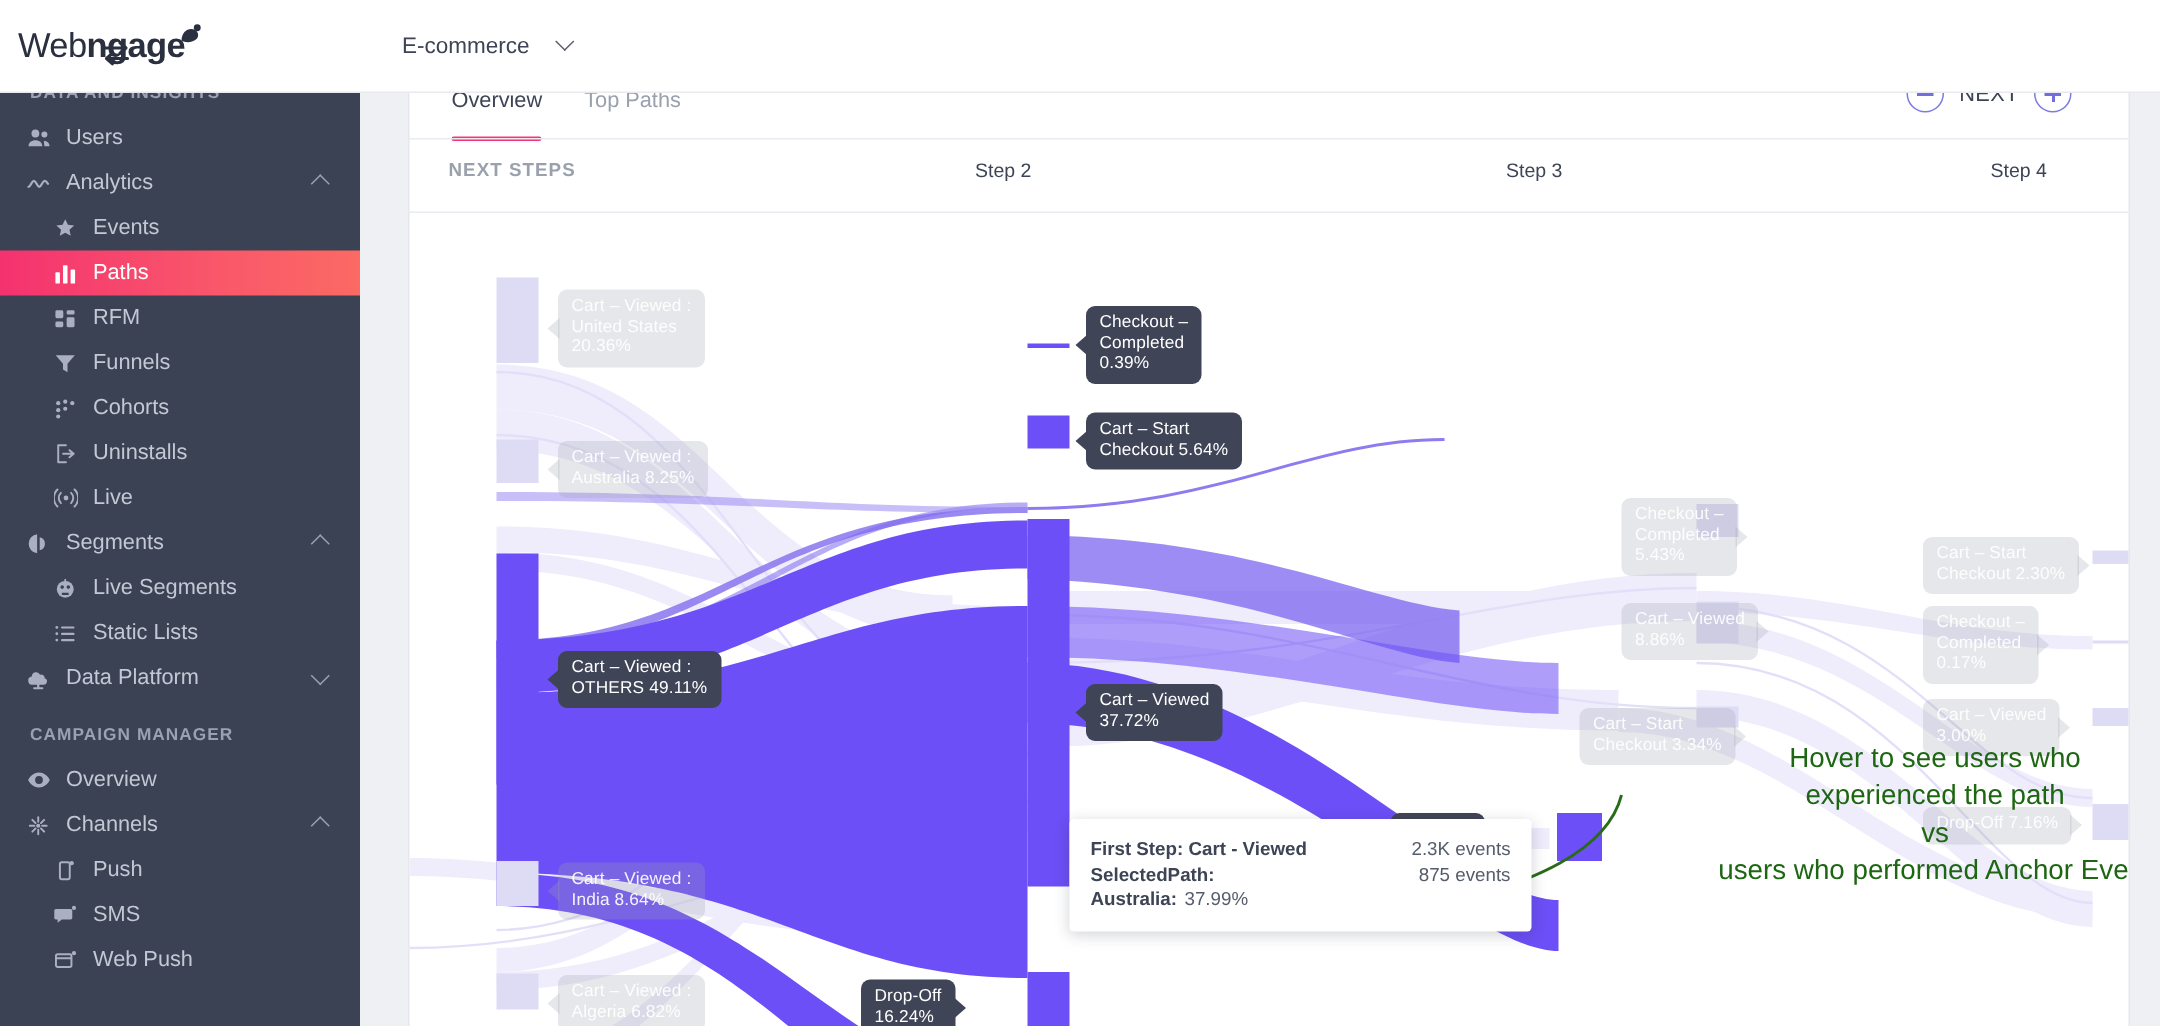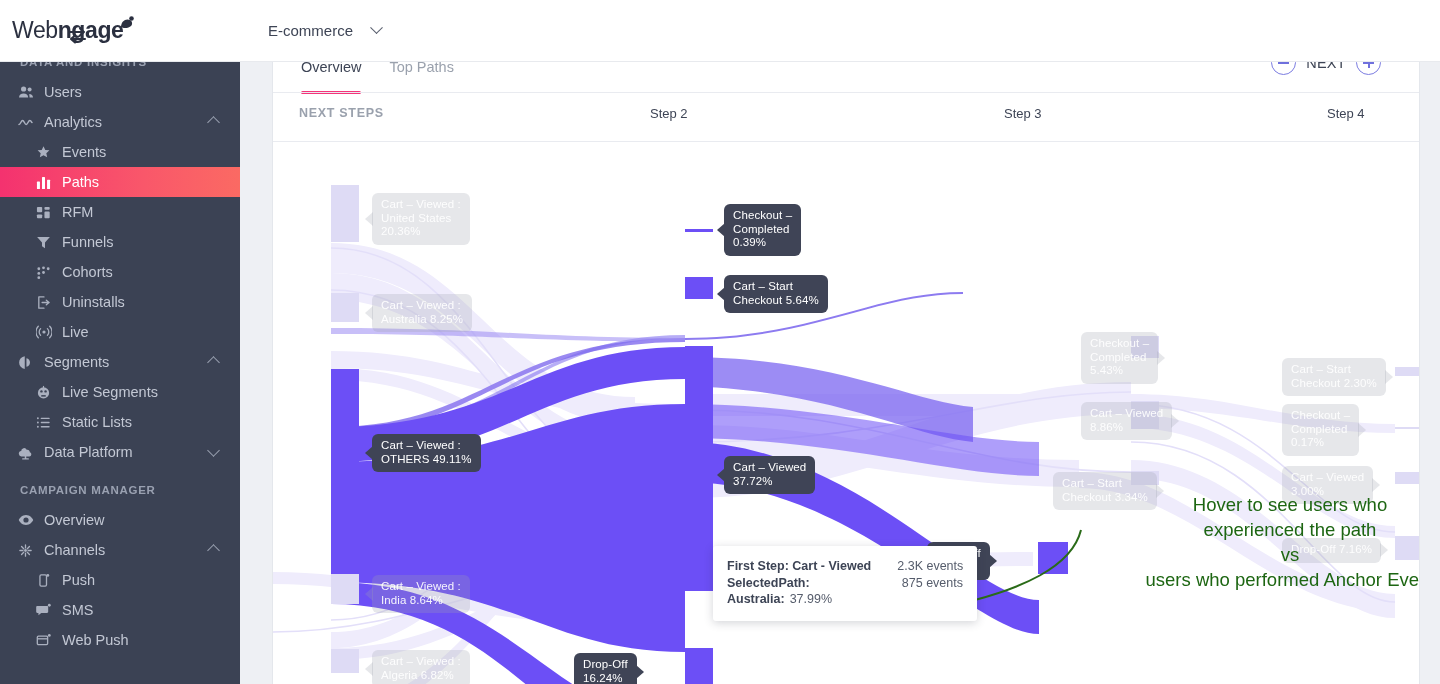--- a/index.html
+++ b/index.html
@@ -491,21 +491,21 @@
           <div class="nlabel faded ptr-right" style="left: 1009px; top: 324px;">Cart – Viewed
 3.00%<span class="tip"></span></div>
           <div class="nlabel faded ptr-right" style="left: 1009px; top: 396px;">Drop-Off 7.16%<span class="tip"></span></div>
         </div>
 
       <div class="annot" style="left:872px; top:350px; width:290px;">Hover to see users who
 experienced the path
 vs
 users who performed Anchor Event</div>
 
-      <div class="tip-card" style="left:440px; top:404px; width:264px;">
+      <div class="tip-card" style="left:440px; top:404px; width:308px;">
         <div class="tip-row">
           <span class="k">First Step: Cart - Viewed</span>
           <span class="v">2.3K events</span>
         </div>
         <div class="tip-row">
           <span class="k">SelectedPath:</span>
           <span class="v">875 events</span>
         </div>
         <div class="tip-row" style="justify-content:flex-start; gap:5px;">
           <span class="k">Australia:</span>

